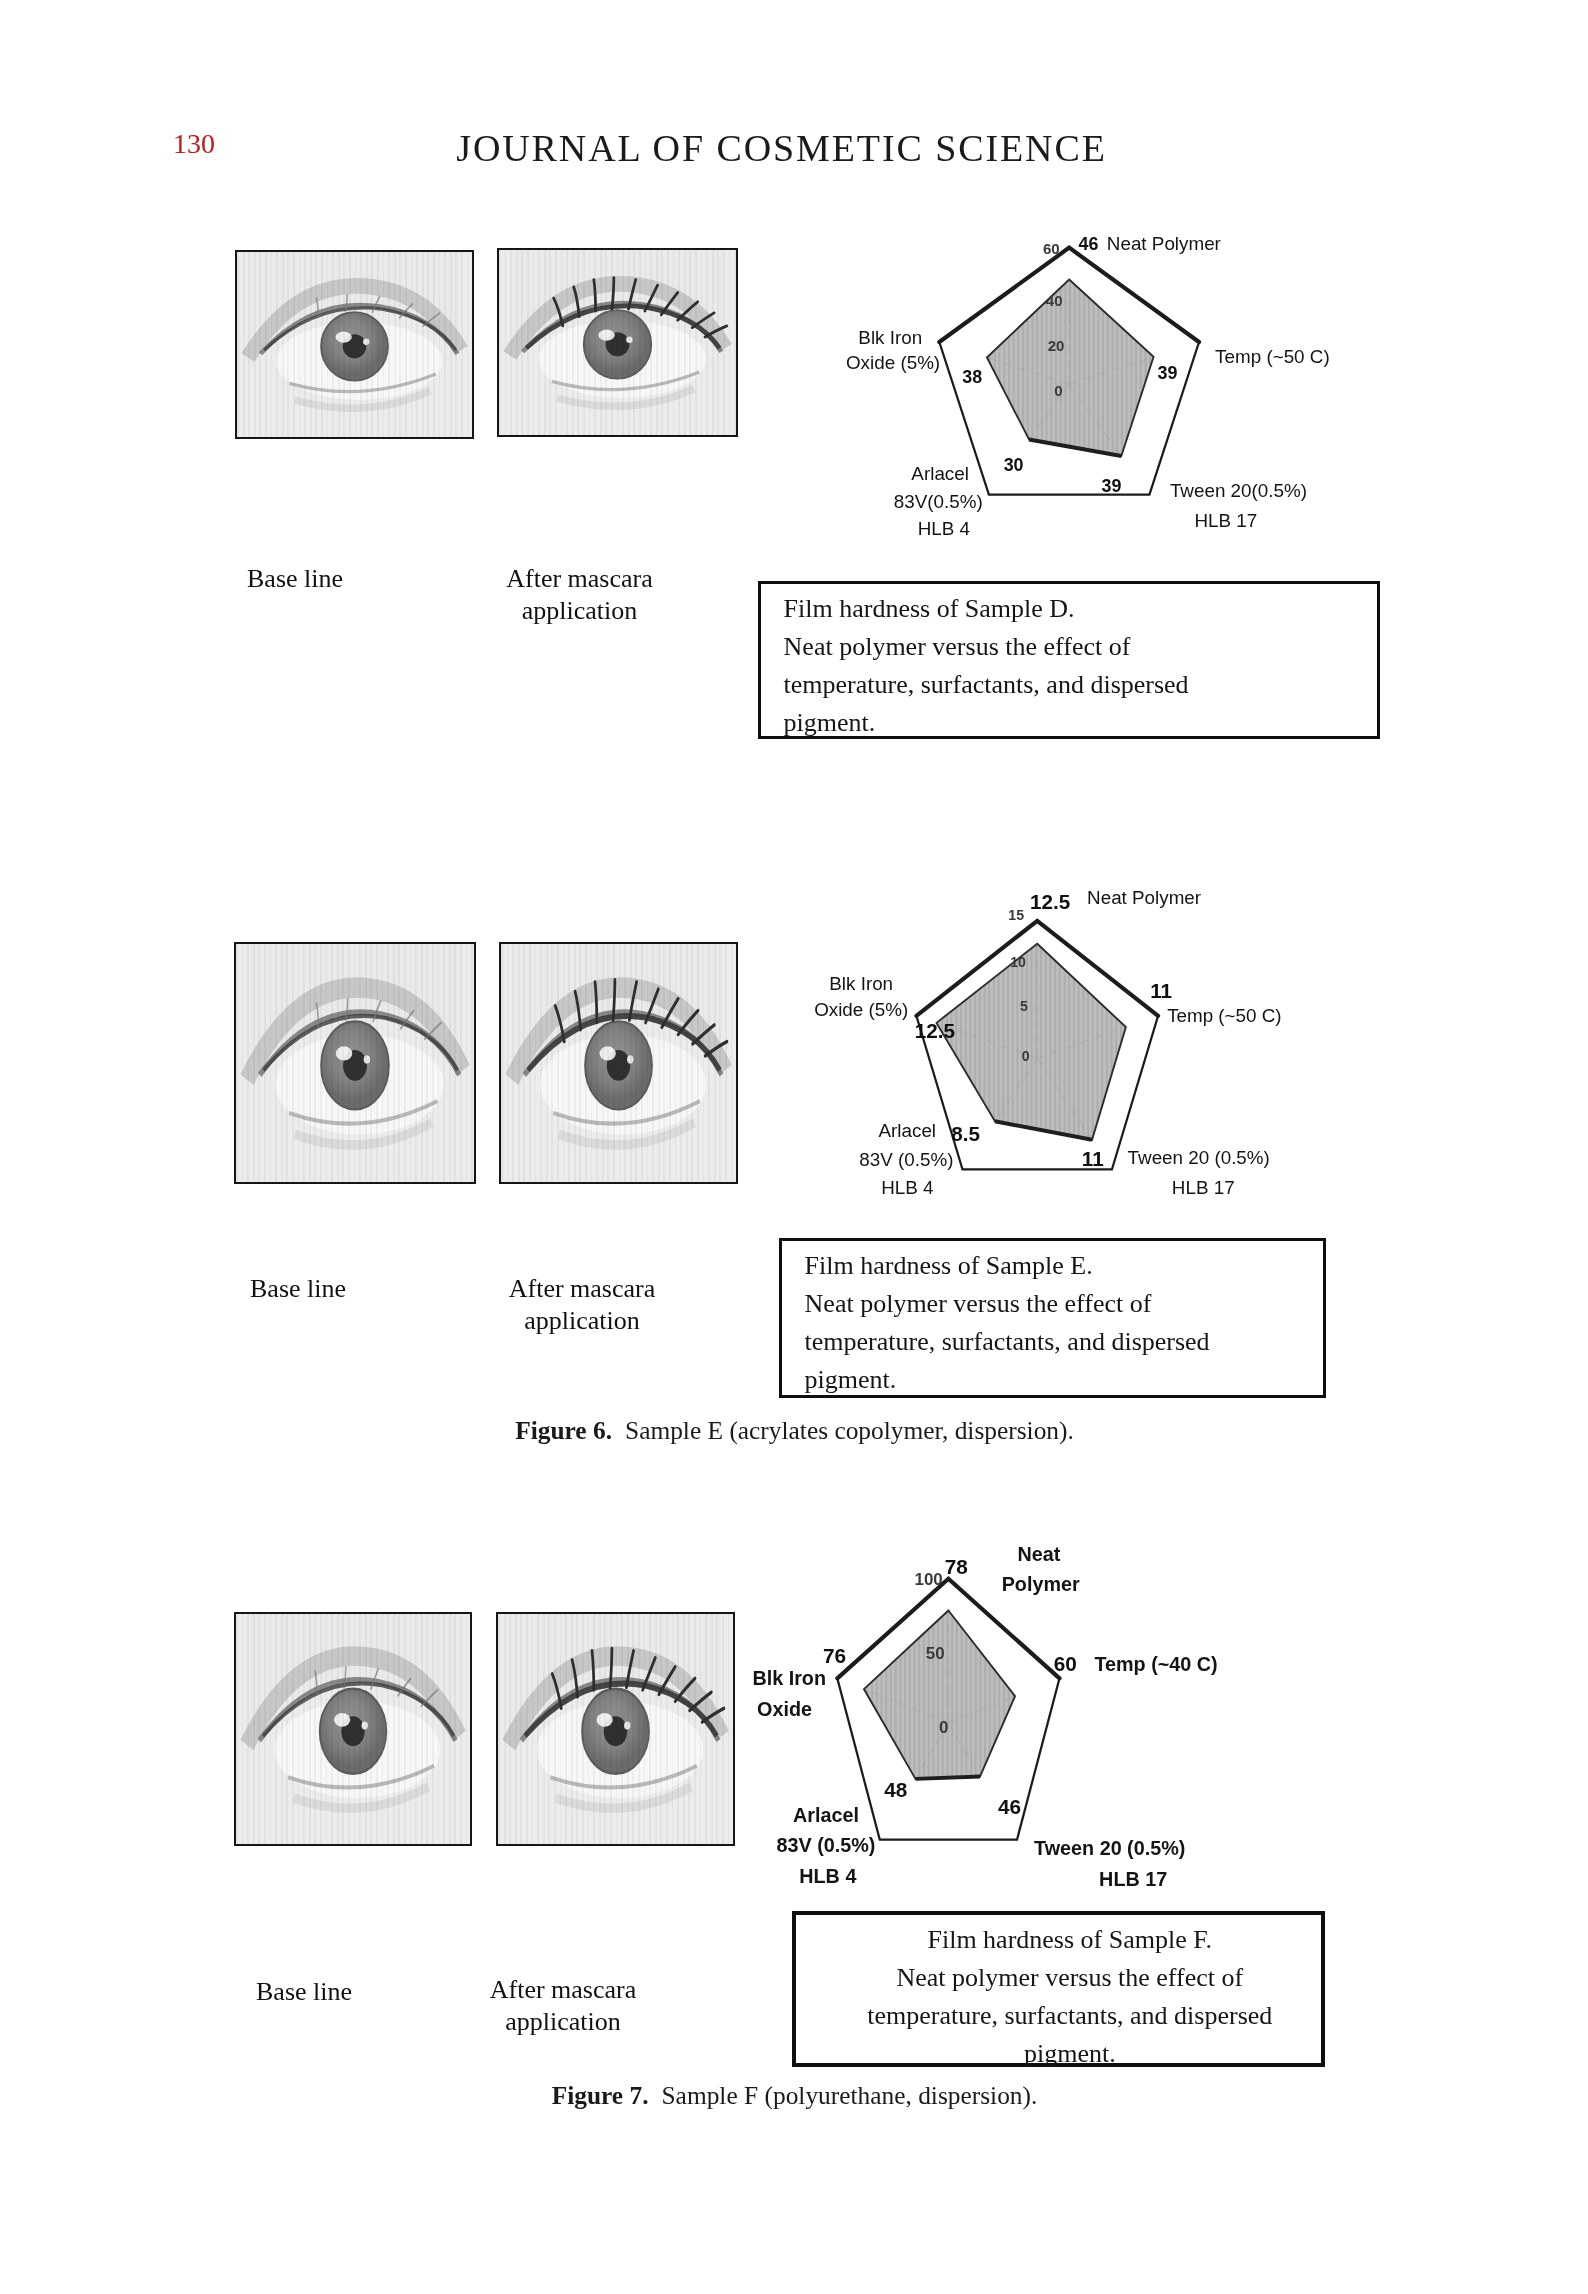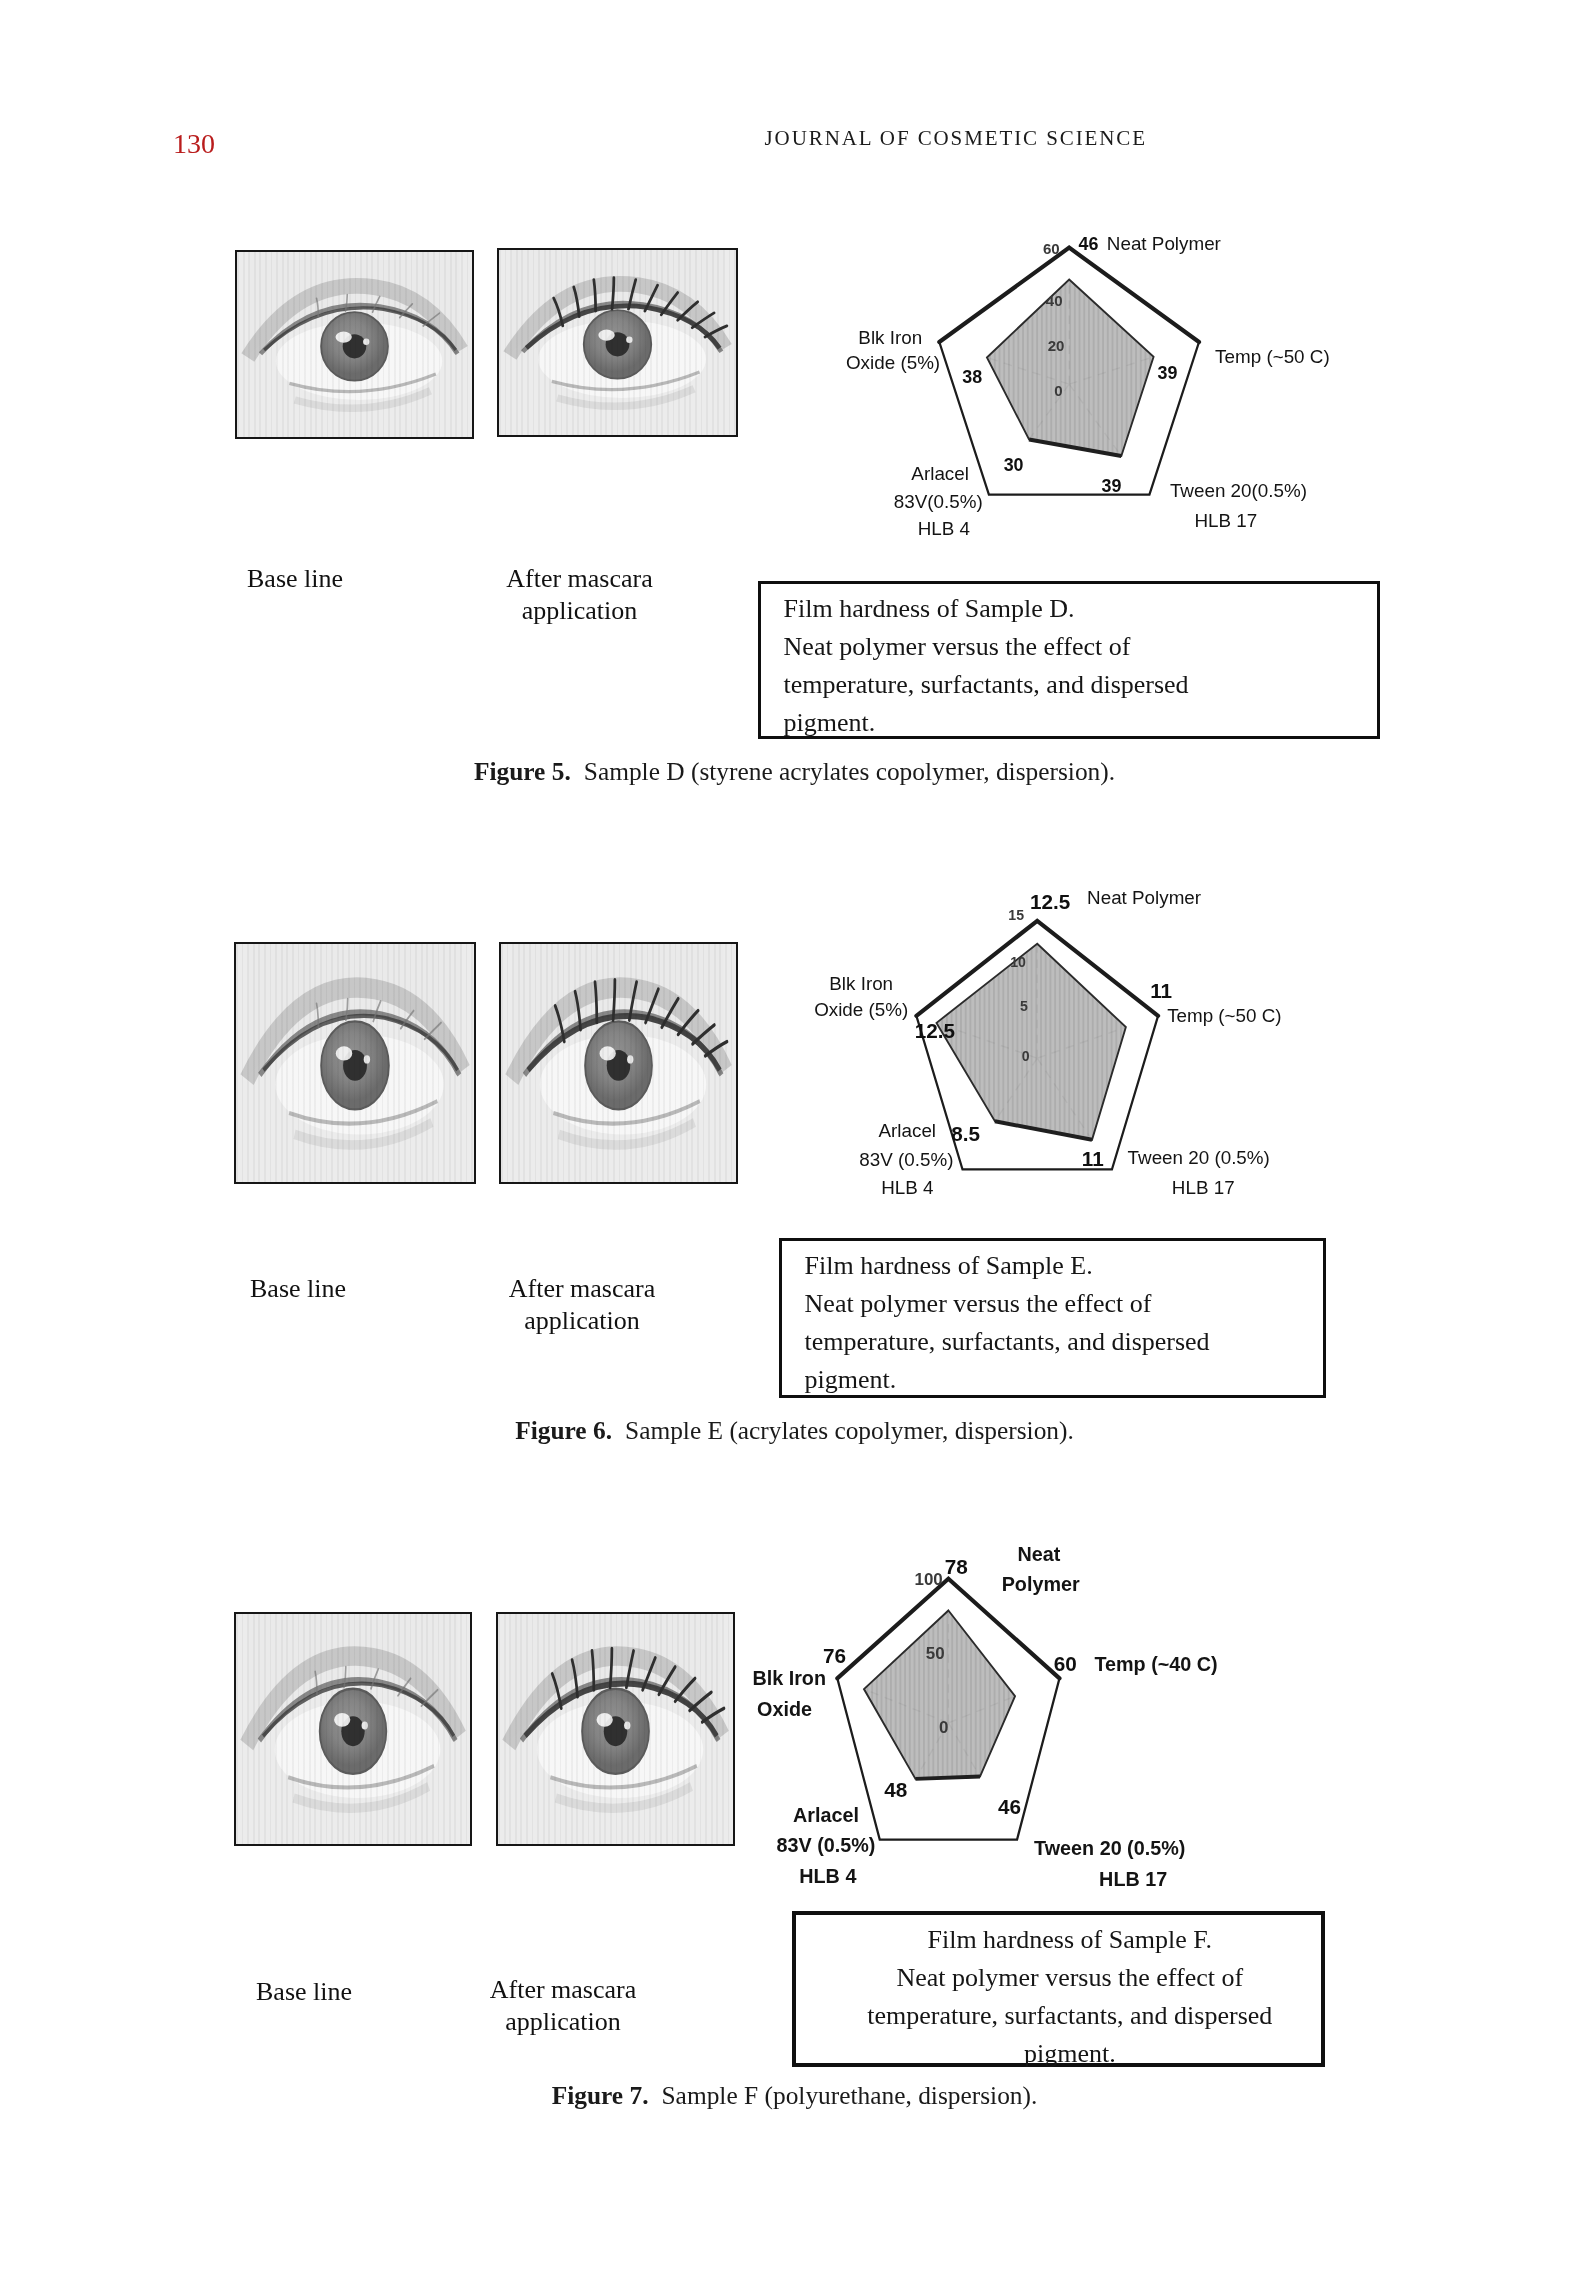--- a/index.html
+++ b/index.html
@@ -1,22 +1,22 @@
 <!DOCTYPE html>
 <html style="font-size:15px"><head>
 <meta charset="utf-8">
 <style>
   html,body{margin:0;padding:0;background:#888;}
   .page{position:relative;width:1589px;height:2295px;background:#ffffff;
         font-family:"Liberation Serif",serif;color:#151515;overflow:hidden;}
   .abs{position:absolute;}
   
   .page-number{position:absolute;left:173px;top:128px;font-size:28px;color:#b91c1c;}
-  .journal-title{position:absolute;left:394px;top:126px;width:753px;text-align:right;
-                 font-size:21px;letter-spacing:1.9px;color:#1b1b1b;}
+  .journal-title{position:absolute;left:405px;top:126px;width:753px;text-align:center;
+                 font-size:38px;letter-spacing:1.9px;color:#1b1b1b;}
   
   .eye-box{position:absolute;border:2.8px solid #161616;background:#ececec;overflow:hidden;}
   .eye-box svg{display:block;width:100%;height:100%;}
   .eye-box::after{content:"";position:absolute;inset:0;pointer-events:none;
     background:repeating-linear-gradient(90deg,rgba(0,0,0,0.045) 0 1.9px,rgba(255,255,255,0) 1.9px 5.6px);}
   .f0-e1{left:235px;top:250px;width:235px;height:185px;}
   .f0-e2{left:497px;top:248px;width:237px;height:185px;}
   .f1-e1{left:234px;top:942px;width:238px;height:238px;}
   .f1-e2{left:499px;top:942px;width:235px;height:238px;}
   .f2-e1{left:234px;top:1612px;width:234px;height:230px;}
@@ -164,23 +164,20 @@
       <text x="172" y="167" text-anchor="middle" class="cval" style="font-size:19px">38</text>
       <text x="85" y="125" text-anchor="middle" class="caxis" style="font-size:20px">Blk Iron</text>
       <text x="88" y="152" text-anchor="middle" class="caxis" style="font-size:20px">Oxide (5%)</text>
     </svg>
   <div class="caption-box f0-box">
     <div>Film hardness of Sample D.</div>
     <div>Neat polymer versus the effect of</div>
     <div>temperature, surfactants, and dispersed</div>
     <div>pigment.</div>
   </div>
-  <div class="fig-caption f0-cap">
-    <span class="figlabel">Figure 5.</span><span>Sample D (styrene acrylates copolymer, dispersion).</span>
-  </div>
 
   <div class="eye-box abs f1-e1">
       <svg viewBox="0 0 260 200" preserveAspectRatio="none">
     <defs>
           <radialGradient id="ir2" cx="45%" cy="40%">
       <stop offset="0%" stop-color="#929292"></stop>
             <stop offset="55%" stop-color="#848484"></stop>
       <stop offset="100%" stop-color="#6b6b6b"></stop>
           </radialGradient>
         </defs>

